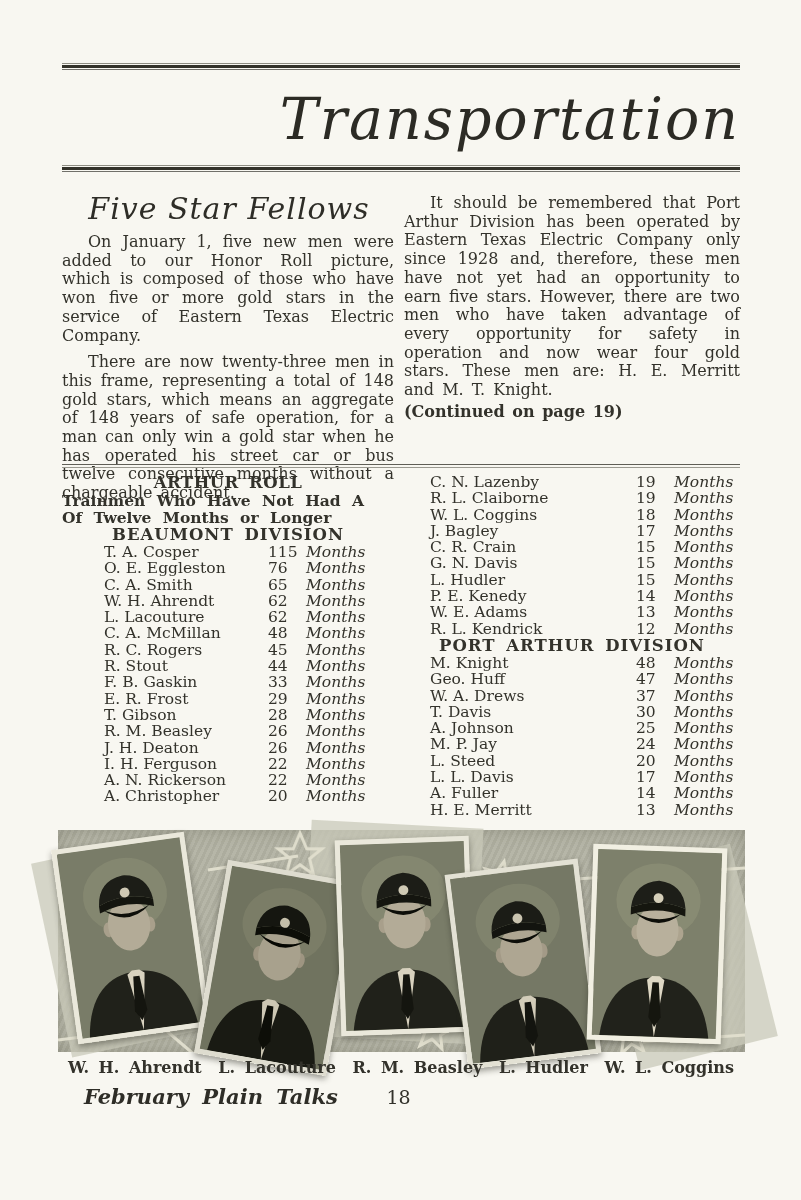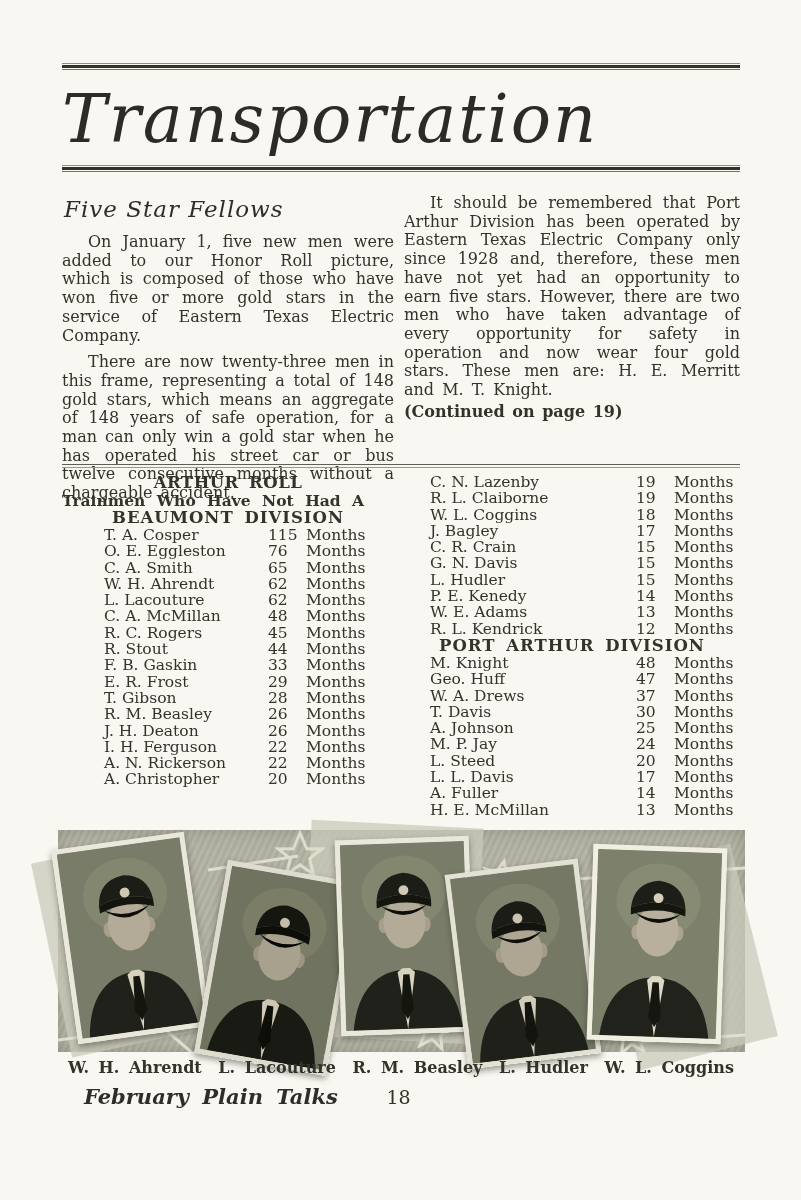--- a/index.html
+++ b/index.html
@@ -10,48 +10,48 @@
 
   
   .rule-band{height:9px;background:linear-gradient(to bottom,
       #8e8d83 0 1px, rgba(0,0,0,0) 1px 2px,
       #33322a 2px 5px, rgba(0,0,0,0) 5px 6px,
       #71706a 6px 7px, rgba(0,0,0,0) 7px 9px);}
   .rule-thin{height:4px;background:linear-gradient(to bottom,
       #5f5e56 0 1px, rgba(0,0,0,0) 1px 3px, #9a9990 3px 4px);}
 
   
-  .masthead{top:76px;height:86px;text-align:left;font-style:italic;
-      font-size:67px;line-height:86px;color:#2c2b25;letter-spacing:2px;}
+  .masthead{top:76px;height:86px;text-align:right;font-style:italic;
+      font-size:57px;line-height:86px;color:#2c2b25;letter-spacing:2px;}
 
   
   .article{top:190px;display:flex;}
   .a-col-left{width:332px;margin-right:10px;}
   .a-col-right{width:336px;}
-  .script-head{font-style:italic;font-size:23px;line-height:38px;color:#2e2d27;
-      letter-spacing:1px;margin:0 0 5px 2px;}
+  .script-head{font-style:italic;font-size:30px;line-height:38px;color:#2e2d27;
+      letter-spacing:1px;margin:0 0 5px 2px;text-align:center;}
   .para{font-size:16px;line-height:18.7px;text-align:justify;word-spacing:3px;
       text-indent:26px;margin:0 0 8px 0;}
   .continued{font-size:16px;font-weight:bold;text-align:left;margin-top:1px;word-spacing:2px;}
   .a-col-right .para:first-child{margin-top:4px;}
 
   
   .mid-rule{top:464px;}
   .honor{top:474px;display:flex;}
   .col-left{width:332px;margin-right:10px;}
   .col-right{width:336px;}
   .hr-title{font-size:16.5px;font-weight:bold;text-align:center;line-height:18px;letter-spacing:.5px;word-spacing:4px;}
   .hr-sub{font-size:15.5px;font-weight:bold;line-height:17px;word-spacing:6px;}
   .hr-div{font-size:16.5px;font-weight:bold;text-align:center;line-height:18px;letter-spacing:1px;word-spacing:4px;}
   .roll-row{display:flex;font-size:15.5px;line-height:16.3px;}
   .roll-row .rname{flex:1;}
   .col-left .roll-row{padding:0 24px 0 42px;}
   .col-right .roll-row{padding:0 2px 0 26px;}
   .rnum{width:30px;text-align:left;}
-  .runit{width:64px;margin-left:8px;}
+  .runit{width:64px;margin-left:8px;font-style:italic;}
 
   
   .montage{top:830px;left:58px;width:687px;height:222px;background:#b2b2a3;
       box-shadow:inset 0 0 18px rgba(90,90,75,.35);}
   .montage .texture{position:absolute;inset:0;background:
       repeating-linear-gradient(115deg, rgba(255,255,255,.05) 0 3px, rgba(0,0,0,.03) 3px 6px);}
   .mat{position:absolute;background:#c9c9b9;opacity:.75;}
   .mat1{left:-8px;top:16px;width:150px;height:198px;transform:rotate(-12deg);}
   .mat2{left:248px;top:-6px;width:172px;height:216px;transform:rotate(3deg);}
   .mat3{left:556px;top:28px;width:142px;height:198px;transform:rotate(-14deg);}
@@ -92,20 +92,21 @@
       <div class="continued">(Continued on page 19)</div>
     </div>
   </div>
 
   <div class="abs content-x rule-thin mid-rule"></div>
 
   <div class="abs content-x honor">
     <div class="col-left">
       <div class="hr-title">ARTHUR ROLL</div>
       <div class="hr-sub">Trainmen Who Have Not Had A</div>
+      <div class="hr-sub">Of Twelve Months or Longer</div>
       <div class="hr-div">BEAUMONT DIVISION</div>
       <div>
 
           <div class="roll-row">
             <span class="rname">T. A. Cosper</span>
             <span class="rnum">115</span>
             <span class="runit">Months</span>
           </div>
 
           <div class="roll-row">
@@ -313,21 +314,21 @@
             <span class="runit">Months</span>
           </div>
 
           <div class="roll-row">
             <span class="rname">A. Fuller</span>
             <span class="rnum">14</span>
             <span class="runit">Months</span>
           </div>
 
           <div class="roll-row">
-            <span class="rname">H. E. McMillan</span>
+            <span class="rname">H. E. Merritt</span>
             <span class="rnum">13</span>
             <span class="runit">Months</span>
           </div>
         </div>
     </div>
   </div>
 
   <div class="abs montage">
     <div class="texture"></div>
     <div class="mat mat1"></div>

